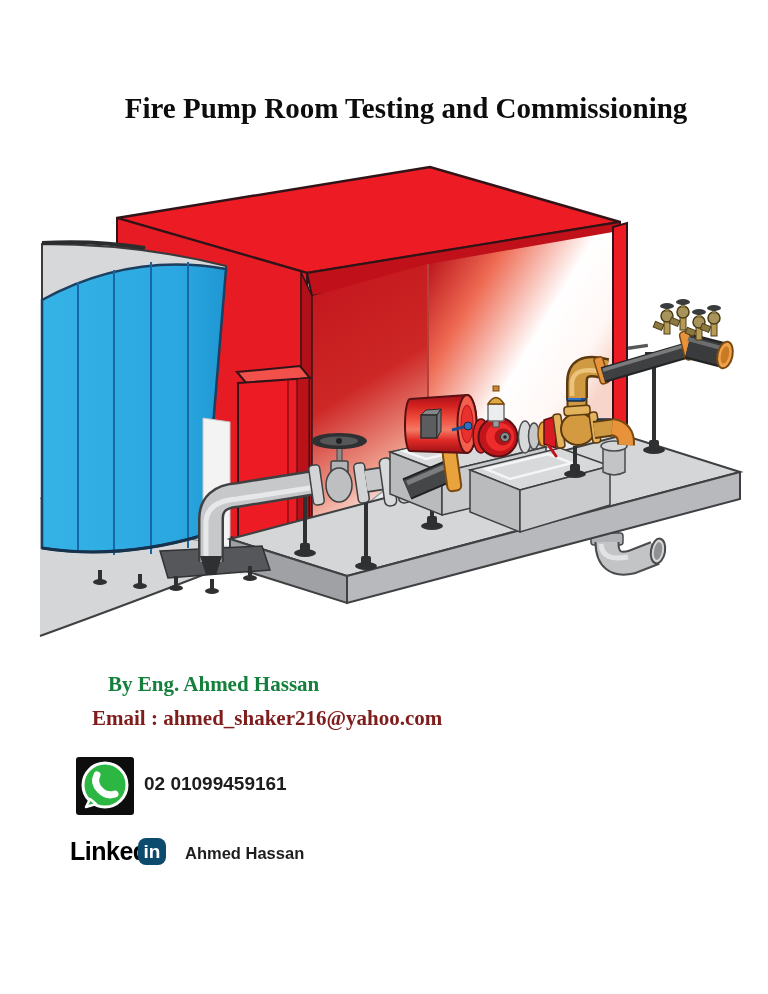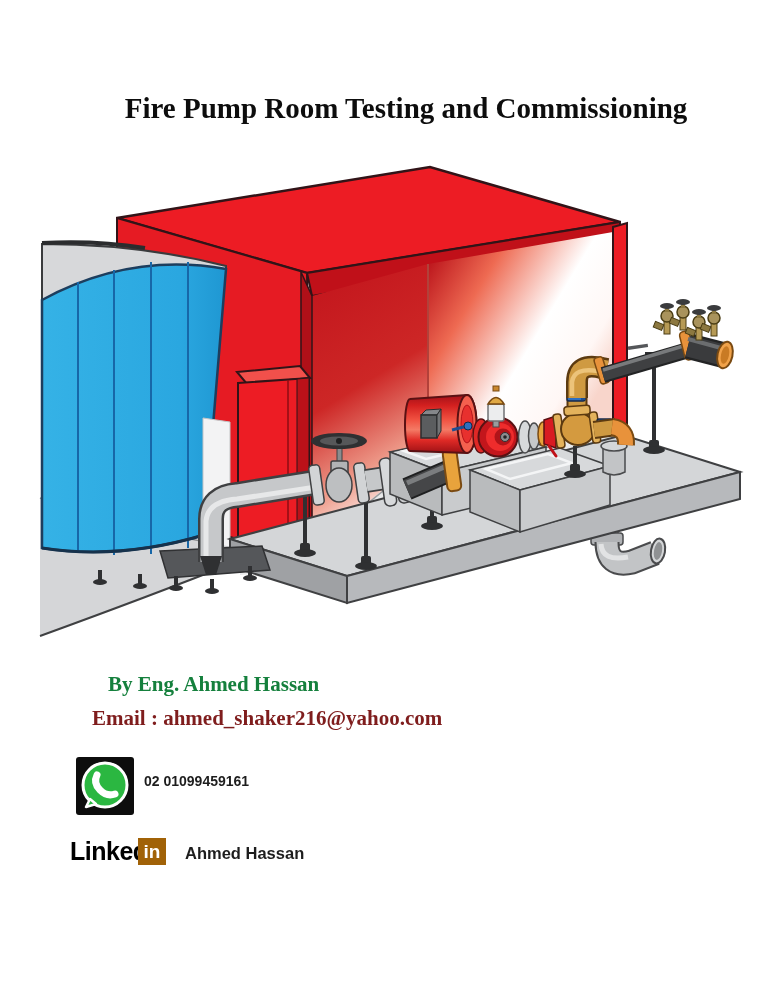--- a/index.html
+++ b/index.html
@@ -14,31 +14,31 @@
   .illustration{position:absolute;left:0;top:0;width:768px;height:660px;}
   .byline{
     position:absolute;left:92px;top:672px;font-weight:bold;font-size:21px;color:#15803d;margin-left:16px;
   }
   .email-line{
     position:absolute;left:92px;top:706px;font-weight:bold;font-size:21px;color:#7f1d1d;
   }
   .wa-icon{position:absolute;left:76px;top:757px;width:58px;height:58px;}
   .wa-number{
     position:absolute;left:144px;top:773px;
-    font-family:"Liberation Sans", sans-serif;font-weight:bold;font-size:14px;color:#1d1d1d;
+    font-family:"Liberation Sans", sans-serif;font-weight:bold;font-size:19px;color:#1d1d1d;
   }
   .li-row{position:absolute;left:70px;top:835px;height:32px;}
   .li-wordmark{
     position:absolute;left:0;top:2px;
     font-family:"Liberation Sans", sans-serif;font-weight:bold;font-size:25px;color:#000;
     letter-spacing:-0.5px;
   }
   .li-badge{
-    position:absolute;left:68px;top:3px;width:28px;height:27px;border-radius:0;
-    background:#a16207;color:#fff;text-align:center;
+    position:absolute;left:68px;top:3px;width:28px;height:27px;border-radius:8px;
+    background:#0c4a6e;color:#fff;text-align:center;
     font-family:"Liberation Sans", sans-serif;font-weight:bold;font-size:19px;line-height:27px;
   }
   .li-name{
     position:absolute;left:115px;top:9px;
     font-family:"Liberation Sans", sans-serif;font-weight:bold;font-size:16.5px;color:#1d1d1d;
     white-space:nowrap;
     text-align:center;
   }
 </style>
 </head>

